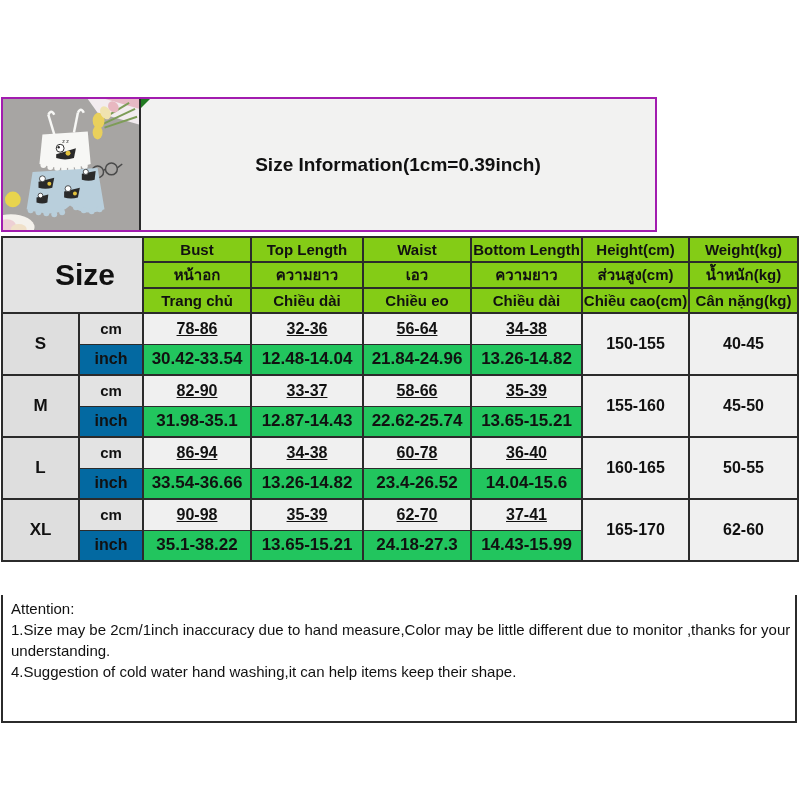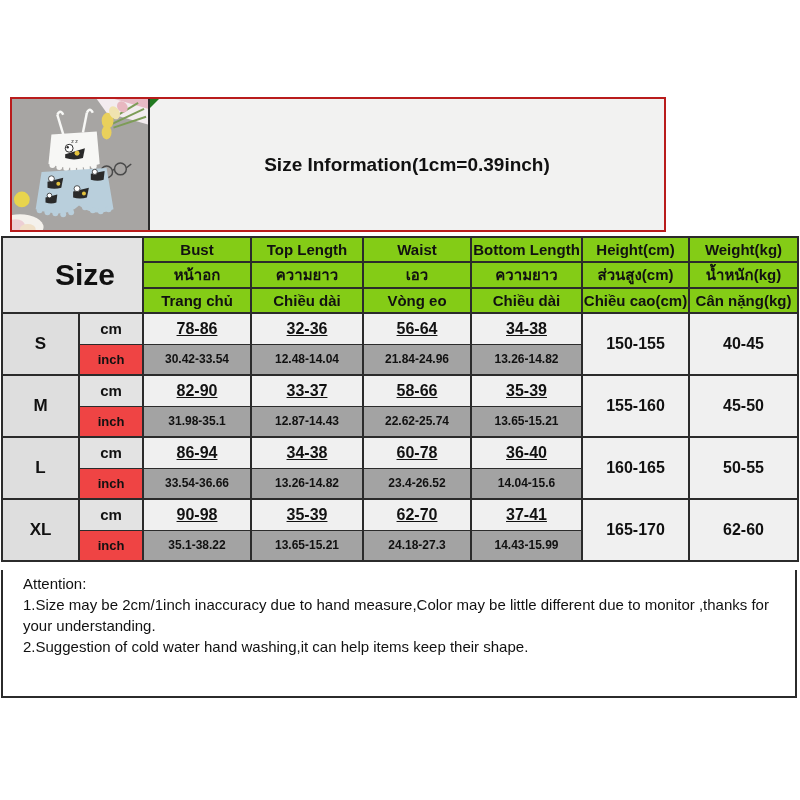--- a/index.html
+++ b/index.html
@@ -2,22 +2,22 @@
 <html><head>
 <meta charset="utf-8">
 <style>
   html,body{margin:0;padding:0;background:#ffffff;}
   .page{
     position:relative;width:800px;height:800px;background:#ffffff;overflow:hidden;
     font-family:"Liberation Sans","DejaVu Sans",sans-serif;color:#111;
   }
   
   .hero{
-    position:absolute;left:10px;top:97px;width:656px;height:135px;
-    border:2px solid #b91c1c;display:flex;box-sizing:border-box;background:#f2f2f1;
+    position:absolute;left:1px;top:97px;width:656px;height:135px;
+    border:2px solid #a21caf;display:flex;box-sizing:border-box;background:#f2f2f1;
   }
   .photo{width:138px;height:100%;flex:0 0 138px;border-right:2px solid #2b2b2b;box-sizing:border-box;overflow:hidden;}
   .photo svg{display:block;width:100%;height:100%;}
   .titlebox{
     position:relative;flex:1;display:flex;flex-direction:column;justify-content:center;
     align-items:center;background:#f2f2f1;
   }
   .corner{position:absolute;top:0;left:0;width:0;height:0;
     border-top:9px solid #217a21;border-right:9px solid transparent;}
   .titlebox .tl{font-weight:bold;font-size:19px;line-height:29px;text-align:center;white-space:nowrap;}
@@ -28,32 +28,32 @@
   .size-table th,.size-table td{
     border:2px solid #2b2b2b;text-align:center;vertical-align:middle;
     font-weight:bold;padding:0;overflow:hidden;white-space:nowrap;
   }
   .size-table tr.hrow{height:25px;}
   .size-table tr.drow{height:31px;}
   .size-table th{background:#84cc16;font-size:15px;}
   th.size-main{font-size:30px;background:#e3e3e3;padding-left:25px;}
   th.size-letter{font-size:17px;background:#dedede;}
   td.unit-cm{background:#e3e3e3;font-size:15px;}
-  td.unit-inch{background:#ef4444;font-size:13px;}
+  td.unit-inch{background:#0369a1;font-size:16px;}
   td.v-cm{background:#f0f0f0;font-size:16px;text-decoration:underline;}
-  td.v-inch{background:#a3a3a3;font-size:12px;}
+  td.v-inch{background:#22c55e;font-size:17px;}
   td.span-cell{background:#f0f0f0;font-size:16px;}
   
   td.thin-b{border-bottom-width:1px;}
   tr.inch-row td{border-top-width:1px;}
   
   .attention{
-    position:absolute;left:1px;top:570px;width:796px;height:128px;box-sizing:border-box;
+    position:absolute;left:1px;top:595px;width:796px;height:128px;box-sizing:border-box;
     border-left:2px solid #2b2b2b;border-right:2px solid #2b2b2b;border-bottom:2px solid #2b2b2b;
-    background:#ffffff;padding:3px 4px 0 20px;font-size:15px;line-height:21px;font-weight:normal;
+    background:#ffffff;padding:3px 4px 0 8px;font-size:15px;line-height:21px;font-weight:normal;
   }
   .attention div{margin:0;}
 </style>
 </head>
 <body>
 
 <div class="page">
 
   <div class="hero">
     <div class="photo">
@@ -174,21 +174,21 @@
         <th>หน้าอก</th>
         <th>ความยาว</th>
         <th>เอว</th>
         <th>ความยาว</th>
         <th>ส่วนสูง(cm)</th>
         <th>น้ำหนัก(kg)</th>
       </tr>
       <tr class="hrow">
         <th>Trang chủ</th>
         <th>Chiều dài</th>
-        <th>Vòng eo</th>
+        <th>Chiều eo</th>
         <th>Chiều dài</th>
         <th>Chiều cao(cm)</th>
         <th>Cân nặng(kg)</th>
       </tr>
 
       <tr class="drow">
         <th class="size-letter" rowspan="2">S</th>
         <td class="unit-cm thin-b">cm</td>
         <td class="v-cm thin-b">78-86</td>
         <td class="v-cm thin-b">32-36</td>
@@ -257,16 +257,16 @@
         <td class="v-inch">13.65-15.21</td>
         <td class="v-inch">24.18-27.3</td>
         <td class="v-inch">14.43-15.99</td>
       </tr>
     </tbody>
   </table>
 
   <div class="attention">
     <div>Attention:</div>
     <div>1.Size may be 2cm/1inch inaccuracy due to hand measure,Color may be little different due to monitor ,thanks for your understanding.</div>
-    <div>2.Suggestion of cold water hand washing,it can help items keep their shape.</div>
+    <div>4.Suggestion of cold water hand washing,it can help items keep their shape.</div>
   </div>
 
 </div>
 
 </body></html>

